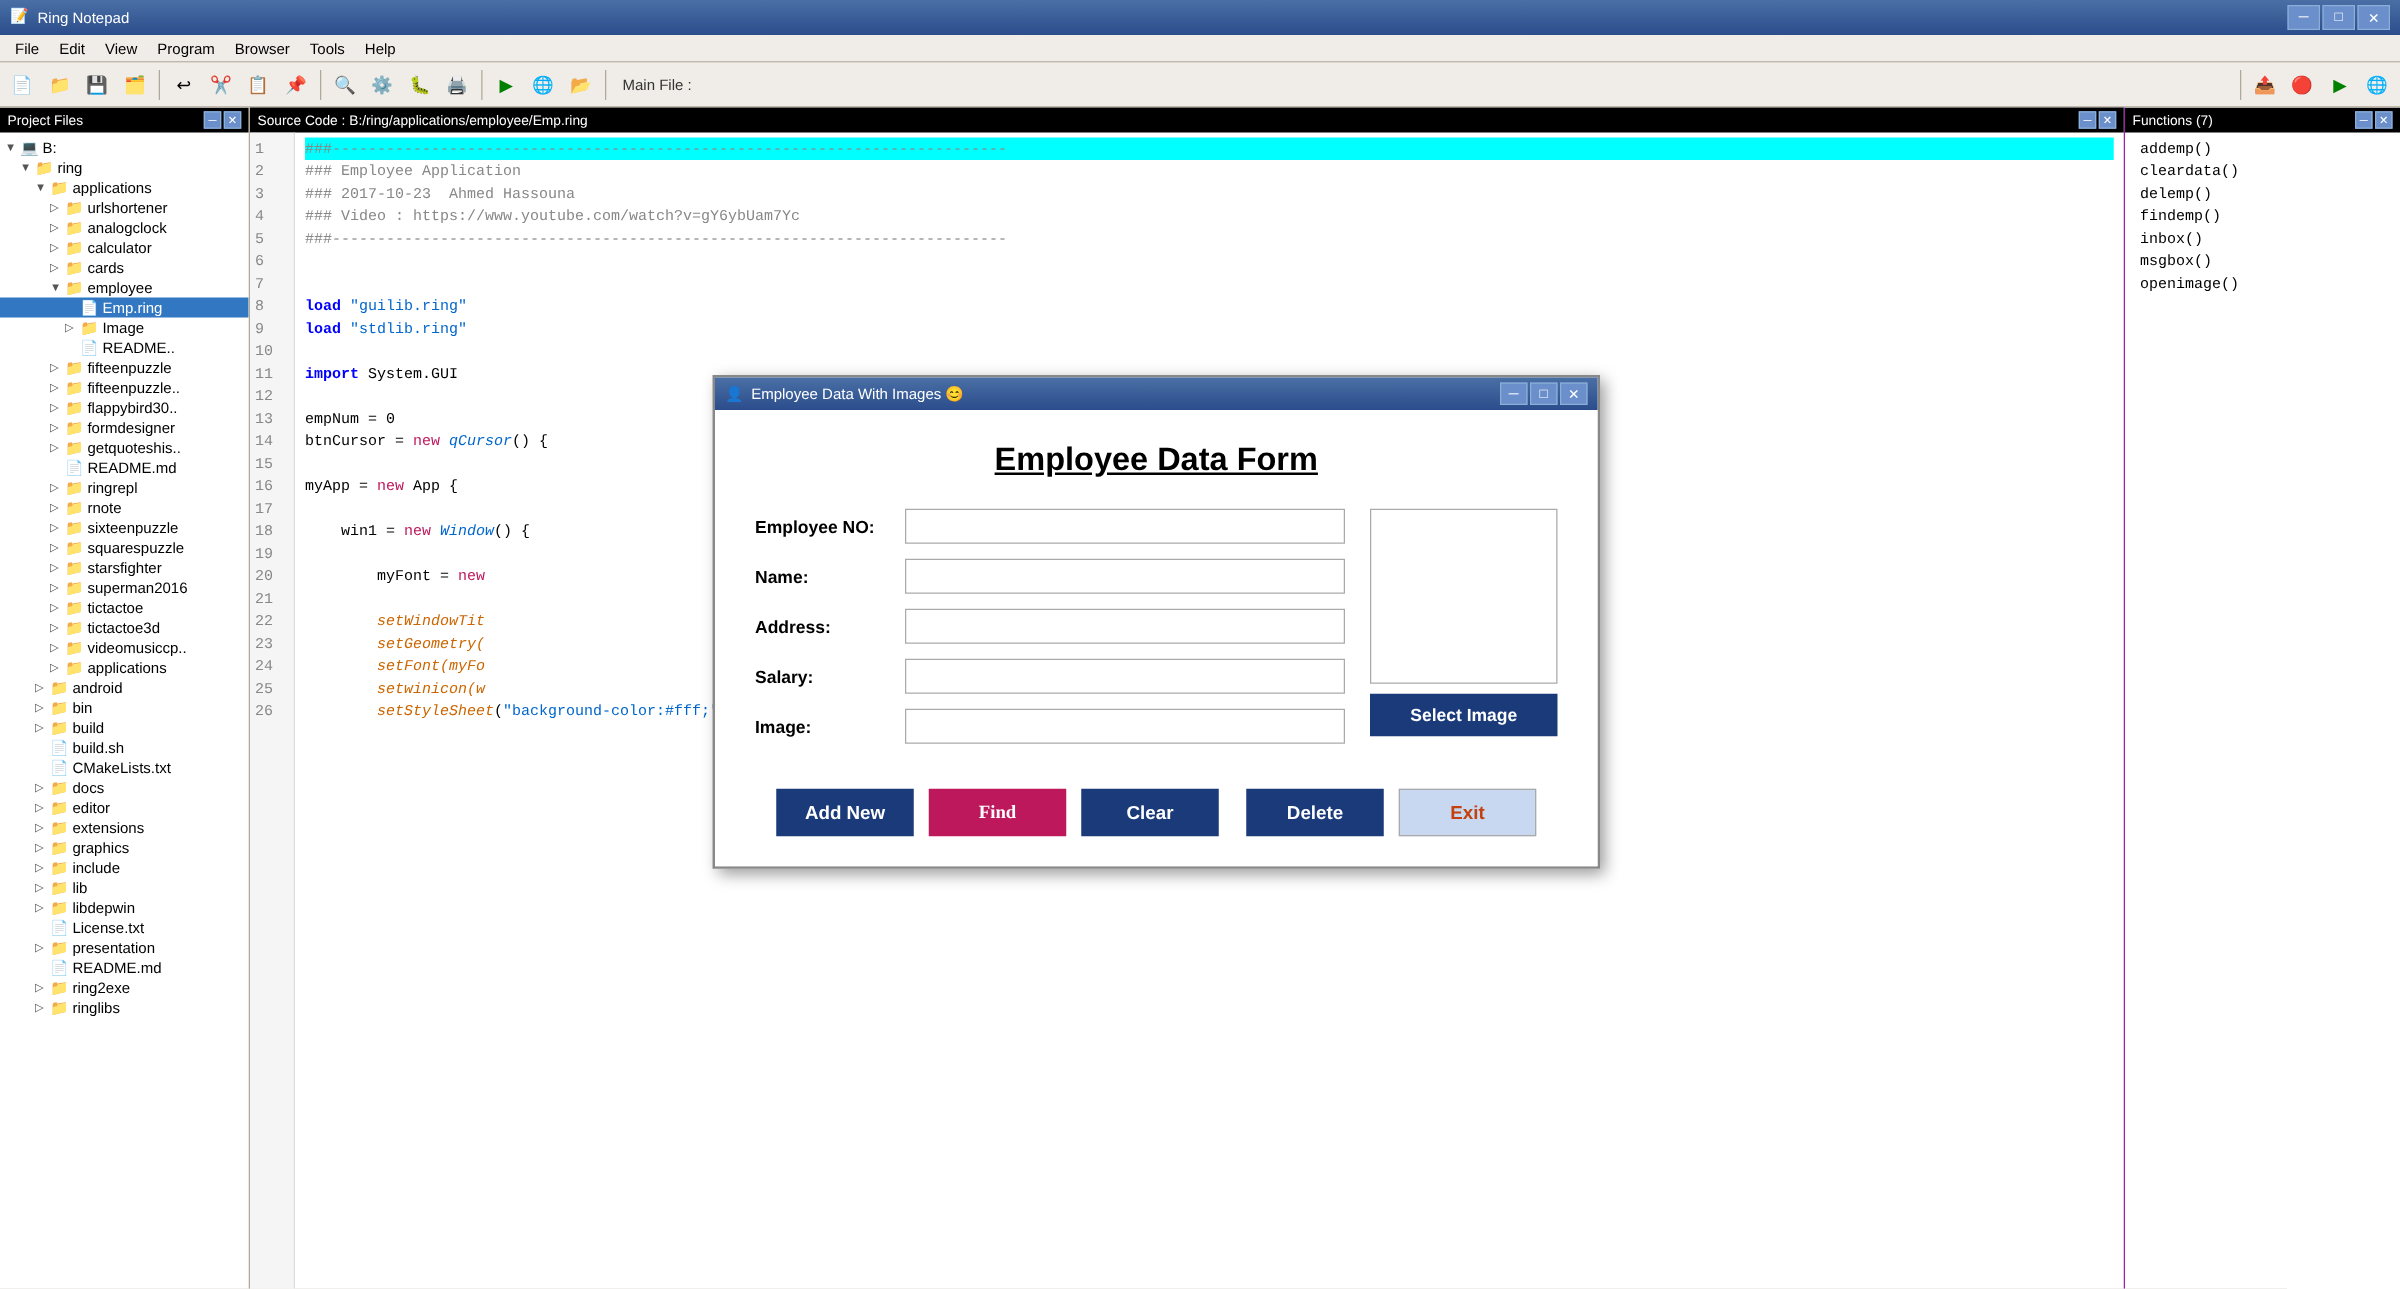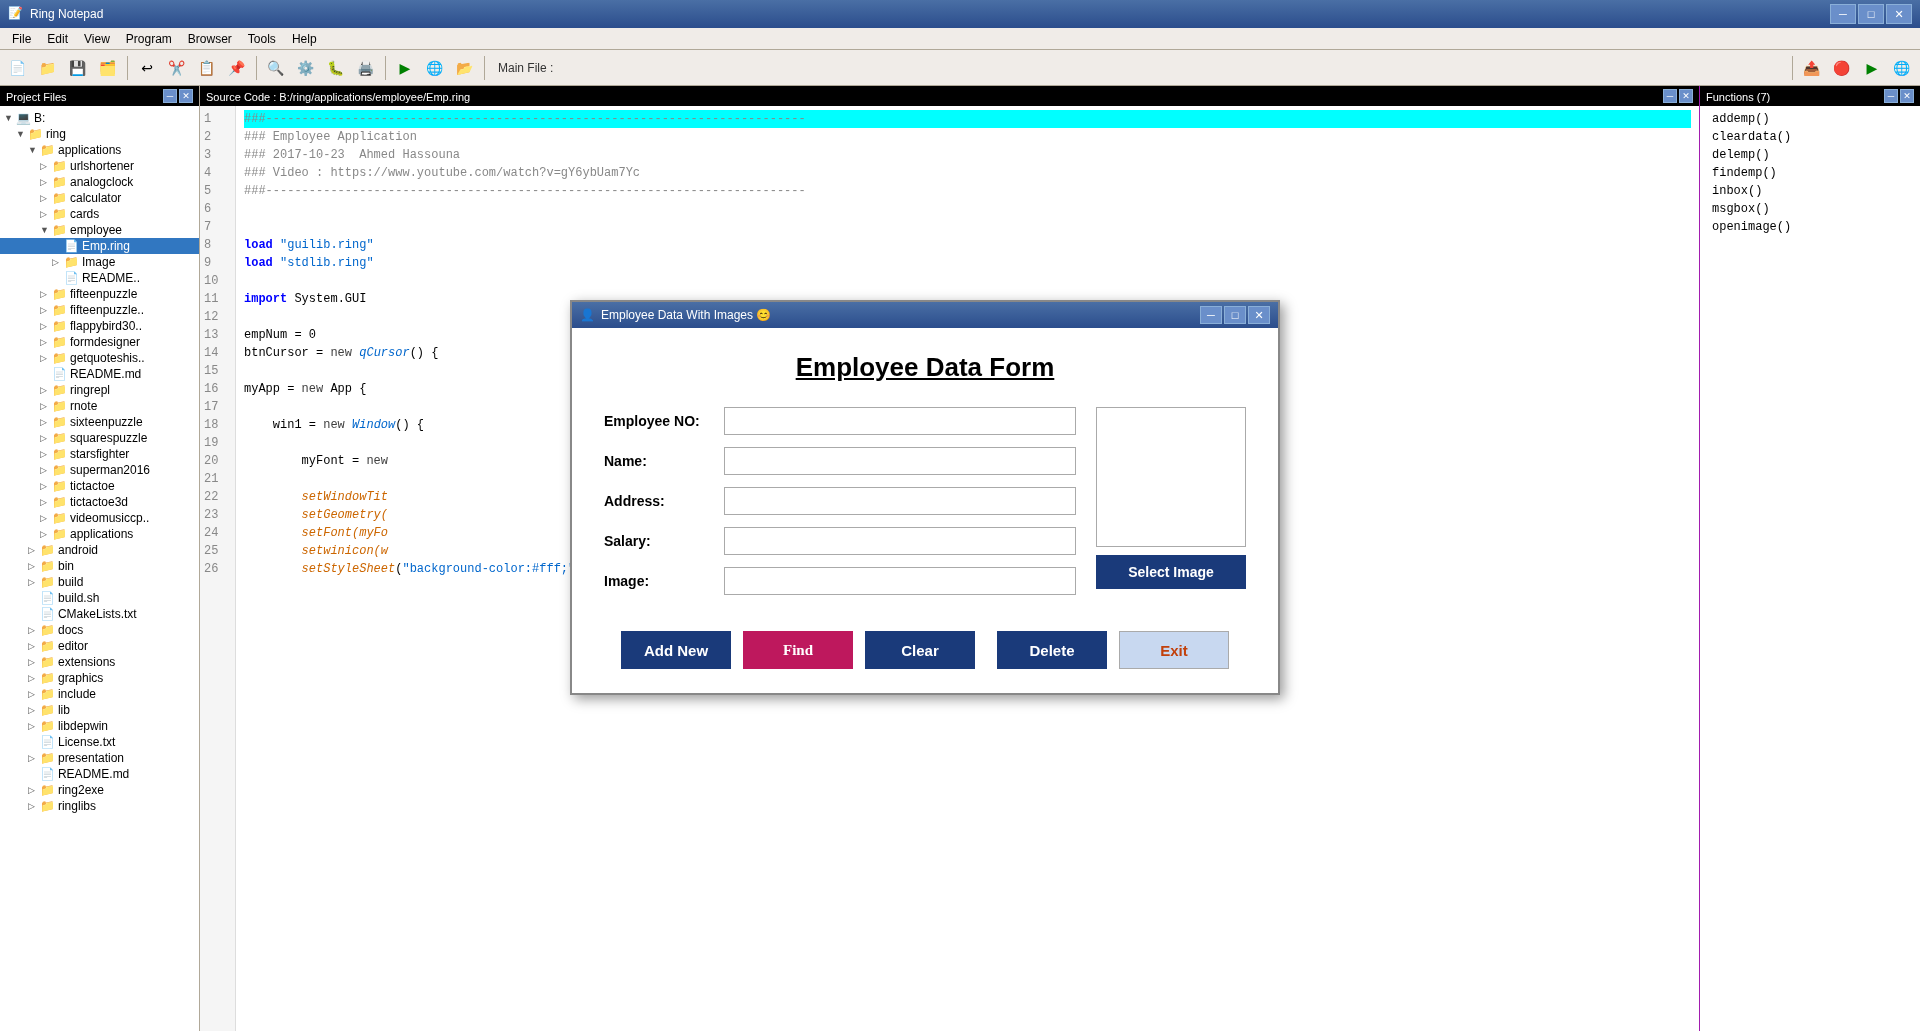--- a/index.html
+++ b/index.html
@@ -132,21 +132,21 @@
       overflow: auto;
       white-space: pre;
       color: #000;
     }
     .code-line { line-height: 18px; }
     .code-line.highlighted { background: #00ffff; }
     .kw-comment { color: #888; }
     .kw-string { color: #0066cc; }
     .kw-keyword { color: #0000ff; font-weight: bold; }
     .kw-blue { color: #0066cc; font-style: italic; }
-    .kw-new { color: #404040; font-family: Liberation Mono, monospace; }
+    .kw-new { color: #be185d; font-family: Liberation Mono, monospace; }
     .kw-func { color: #cc6600; font-style: italic; }
 
     
     .functions-panel {
       width: 220px;
       background: #fff;
       display: flex;
       flex-direction: column;
       overflow: hidden;
     }

